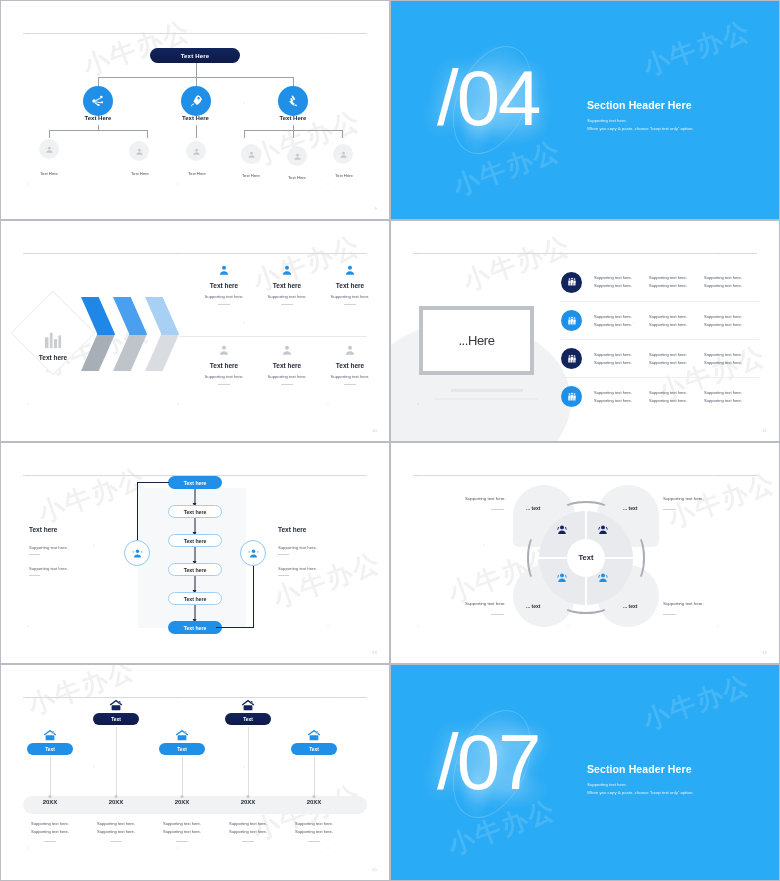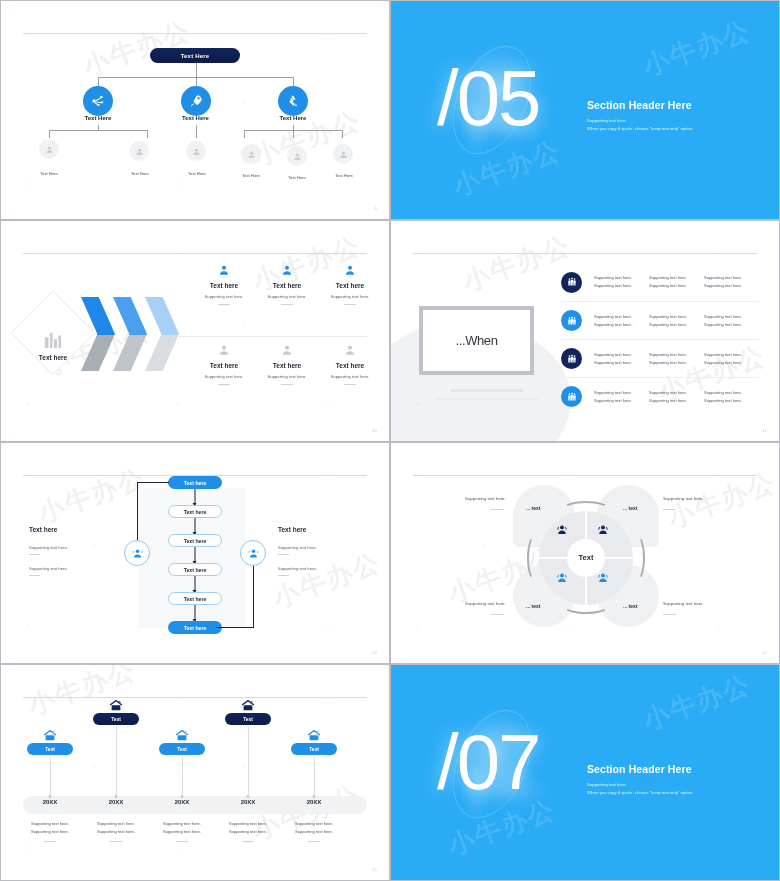--- a/index.html
+++ b/index.html
@@ -357,21 +357,21 @@
           <circle cx="19.5" cy="10" r="1"></circle>
         </svg>
     </div>
     <div class="smlabel" style="left:343px;top:172px;">Text Here</div>
 
     <div class="pagenum">9</div>
   </div>
 
   <div class="slide blue sec">
     <div class="smoke"></div>
-    <div class="bignum">/05</div>
+    <div class="bignum">/04</div>
     <div class="sec-title">Section Header Here</div>
     <div class="sec-sub1">Supporting text here.</div>
     <div class="sec-sub2">When you copy &amp; paste, choose "keep text only" option.</div>
     <div class="wmtxt" style="left:250px;top:30px;color:rgba(255,255,255,.14);">小牛办公</div>
     <div class="wmtxt" style="left:60px;top:150px;color:rgba(255,255,255,.14);">小牛办公</div>
   </div>
 
   <div class="slide s3">
     <div class="wm"></div>
     <div class="wmtxt" style="left:40px;top:110px;">小牛办公</div>
@@ -467,21 +467,21 @@
   </div>
 
   <div class="slide s4">
     <div class="blob"></div>
     <div class="wm"></div>
     <div class="wmtxt" style="left:70px;top:25px;">小牛办公</div>
     <div class="wmtxt" style="left:265px;top:135px;">小牛办公</div>
     <div class="hr-top"></div>
 
     <div class="monitor">
-      <span>...When</span>
+      <span>...Here</span>
     </div>
     <div class="shadow1"></div>
     <div class="shadow2"></div>
 
     <div class="rowlist">
       <div class="row">
         <div class="cic" style="background:#12245c;">
           <svg viewBox="0 0 24 24">
               <circle cx="7" cy="6" r="1.7"></circle>
               <circle cx="12" cy="5.2" r="1.9"></circle>

